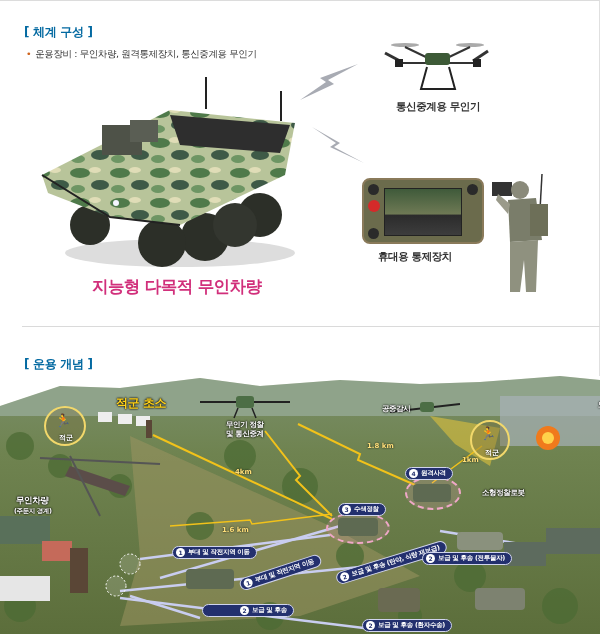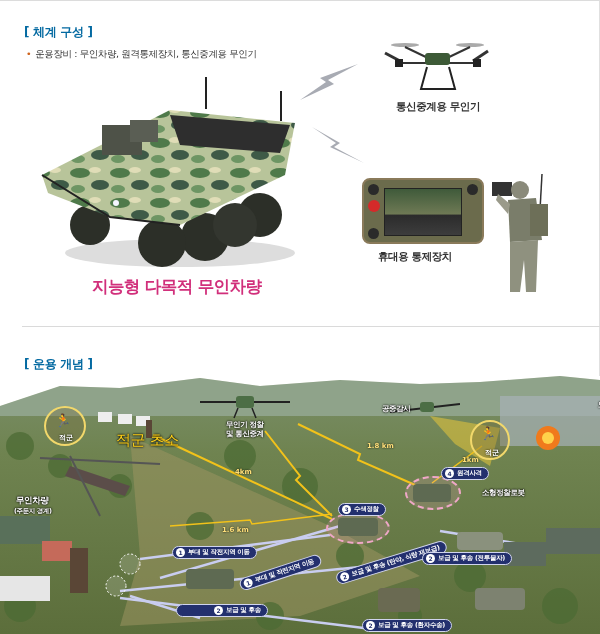--- a/index.html
+++ b/index.html
@@ -20,21 +20,21 @@
   .controller .screen { position: absolute; left: 20px; top: 8px; width: 78px; height: 48px; background: linear-gradient(#3f5a3a, #6f7a55 55%, #2b2b2b 56%, #3d3d3d); border: 1px solid #222; }
   .controller .red-btn { position: absolute; left: 4px; top: 20px; width: 12px; height: 12px; border-radius: 50%; background: #d42a2a; }
   .controller .knob { position: absolute; width: 11px; height: 11px; border-radius: 50%; background: #2a2a2a; }
   .soldier { position: absolute; left: 490px; top: 170px; width: 65px; height: 125px; }
   .bolt { position: absolute; }
 
   
   .map { position: absolute; left: 0; top: 376px; width: 600px; height: 258px; overflow: hidden; }
   .map-bg { position: absolute; inset: 0; }
   .label-dark { position: absolute; color: #fff; font-size: 7.5px; font-weight: bold; text-shadow: 0 0 2px #000, 0 0 2px #000; letter-spacing: -0.4px; white-space: nowrap; }
-  .label-yellow { position: absolute; color: #ffd21a; font-size: 15px; font-weight: normal; text-shadow: 0 0 2px #000, 0 0 2px #000; letter-spacing: -0.4px; white-space: nowrap; margin-top: 36px; }
+  .label-yellow { position: absolute; color: #ffd21a; font-size: 12px; font-weight: bold; text-shadow: 0 0 2px #000, 0 0 2px #000; letter-spacing: -0.4px; white-space: nowrap; }
   .dist { position: absolute; color: #ffe07a; font-size: 7px; font-weight: bold; text-shadow: 0 0 2px #000; white-space: nowrap; }
   .pill { position: absolute; background: #23306e; color: #fff; font-size: 6.5px; font-weight: bold; border-radius: 8px; padding: 1px 6px 1px 3px; display: flex; align-items: center; gap: 3px; white-space: nowrap; border: 1px solid #d0d4ee; letter-spacing: -0.3px; }
   .pill .num { display: inline-flex; align-items: center; justify-content: center; width: 9px; height: 9px; border-radius: 50%; background: #fff; color: #23306e; font-size: 6px; }
   .enemy-circle { position: absolute; border: 2px solid #f2d86b; border-radius: 50%; background: rgba(120,110,60,0.35); }
   .enemy-circle .fig { position: absolute; color: #ff2a2a; font-size: 13px; font-weight: bold; }
   .enemy-circle .lbl { position: absolute; color: #fff; font-size: 7px; font-weight: bold; text-shadow: 0 0 2px #000; }
   .ring { position: absolute; border: 2px dashed #f0a8c8; border-radius: 50%; background: rgba(240,160,200,0.18); }
   .vehicle { position: absolute; background: #5e6a52; border-radius: 4px; }
   .tent { position: absolute; background: #5d6b5e; }
 </style>
@@ -232,37 +232,37 @@
   <div class="tent" style="left:546px;top:152px;width:54px;height:26px;"></div>
 
   <div class="pill" style="left:172px;top:170px;">
     <span class="num">1</span>
     <span>부대 및 작전지역 이동</span>
   </div>
   <div class="pill" style="left:238px;top:190px;transform:rotate(-18deg);">
     <span class="num">1</span>
     <span>부대 및 작전지역 이동</span>
   </div>
-  <div class="pill" style="left:176px;top:228px;padding-left:37px;">
+  <div class="pill" style="left:202px;top:228px;padding-left:37px;">
     <span class="num">2</span>
     <span>보급 및 후송</span>
   </div>
   <div class="pill" style="left:334px;top:180px;transform:rotate(-17deg);">
     <span class="num">2</span>
     <span>보급 및 후송 (탄약, 식량 재보급)</span>
   </div>
   <div class="pill" style="left:422px;top:176px;">
     <span class="num">2</span>
     <span>보급 및 후송 (전투물자)</span>
   </div>
   <div class="pill" style="left:362px;top:243px;">
     <span class="num">2</span>
     <span>보급 및 후송 (환자수송)</span>
   </div>
   <div class="pill" style="left:338px;top:127px;">
     <span class="num">3</span>
     <span>수색정찰</span>
   </div>
-  <div class="pill" style="left:405px;top:91px;margin-left:36px;">
+  <div class="pill" style="left:405px;top:91px;">
     <span class="num">4</span>
     <span>원격사격</span>
   </div>
 </div>
 
 </body></html>

